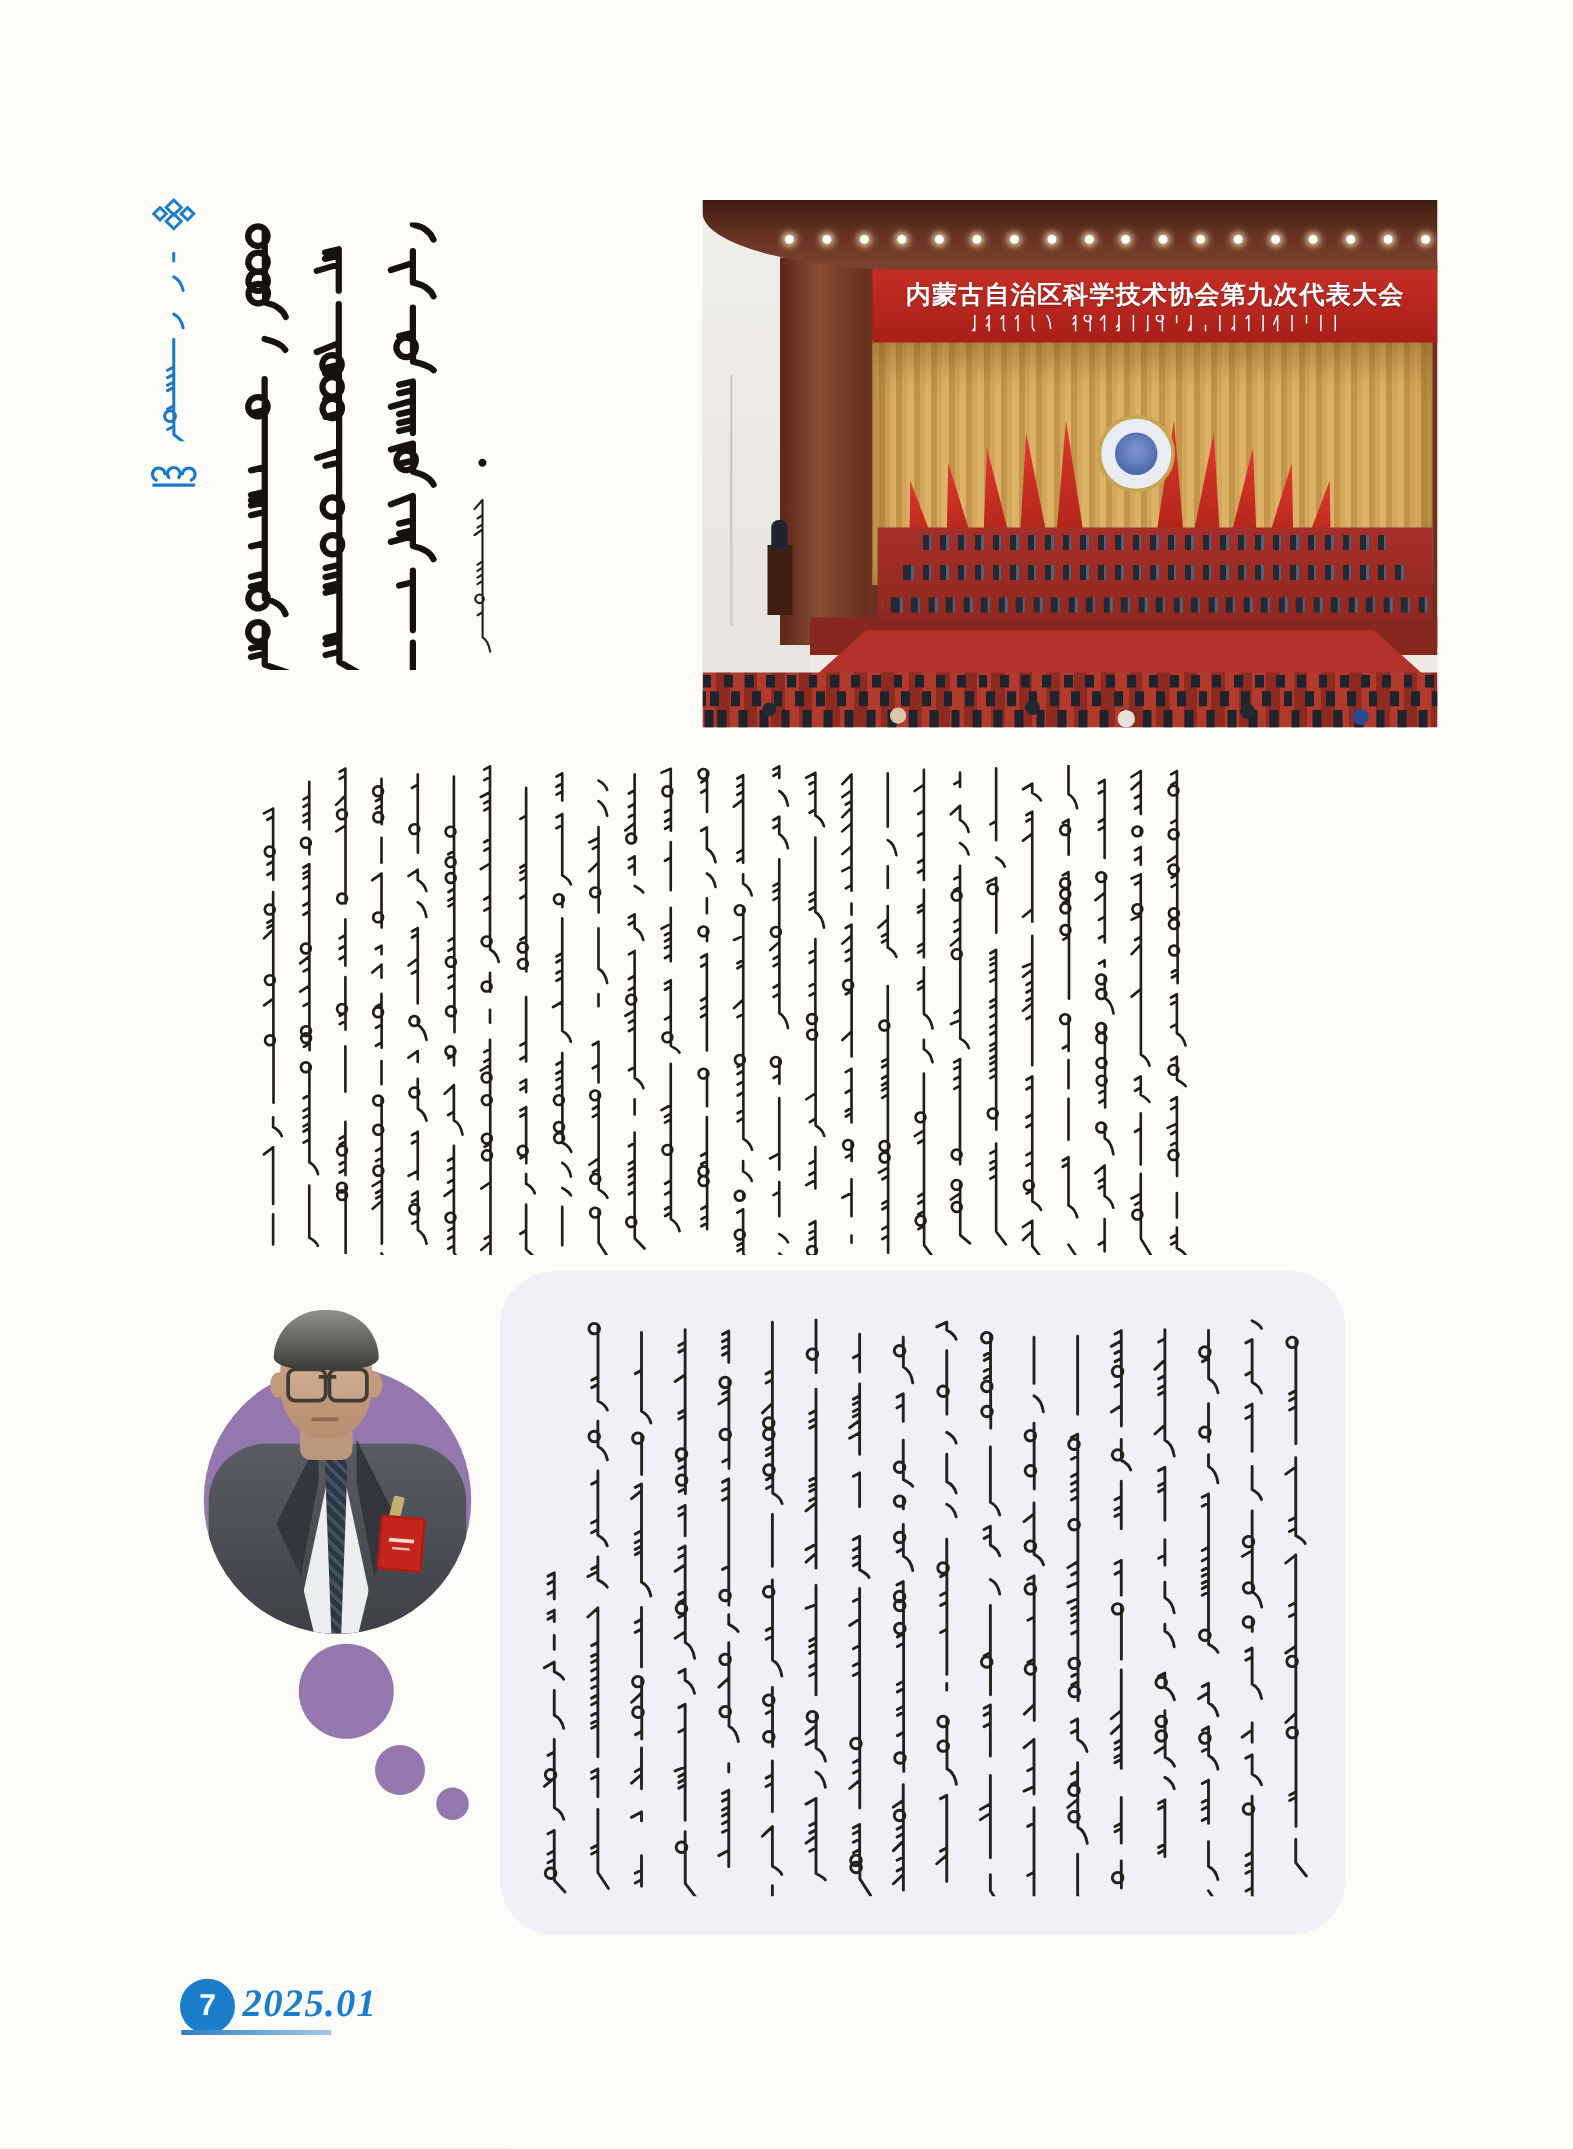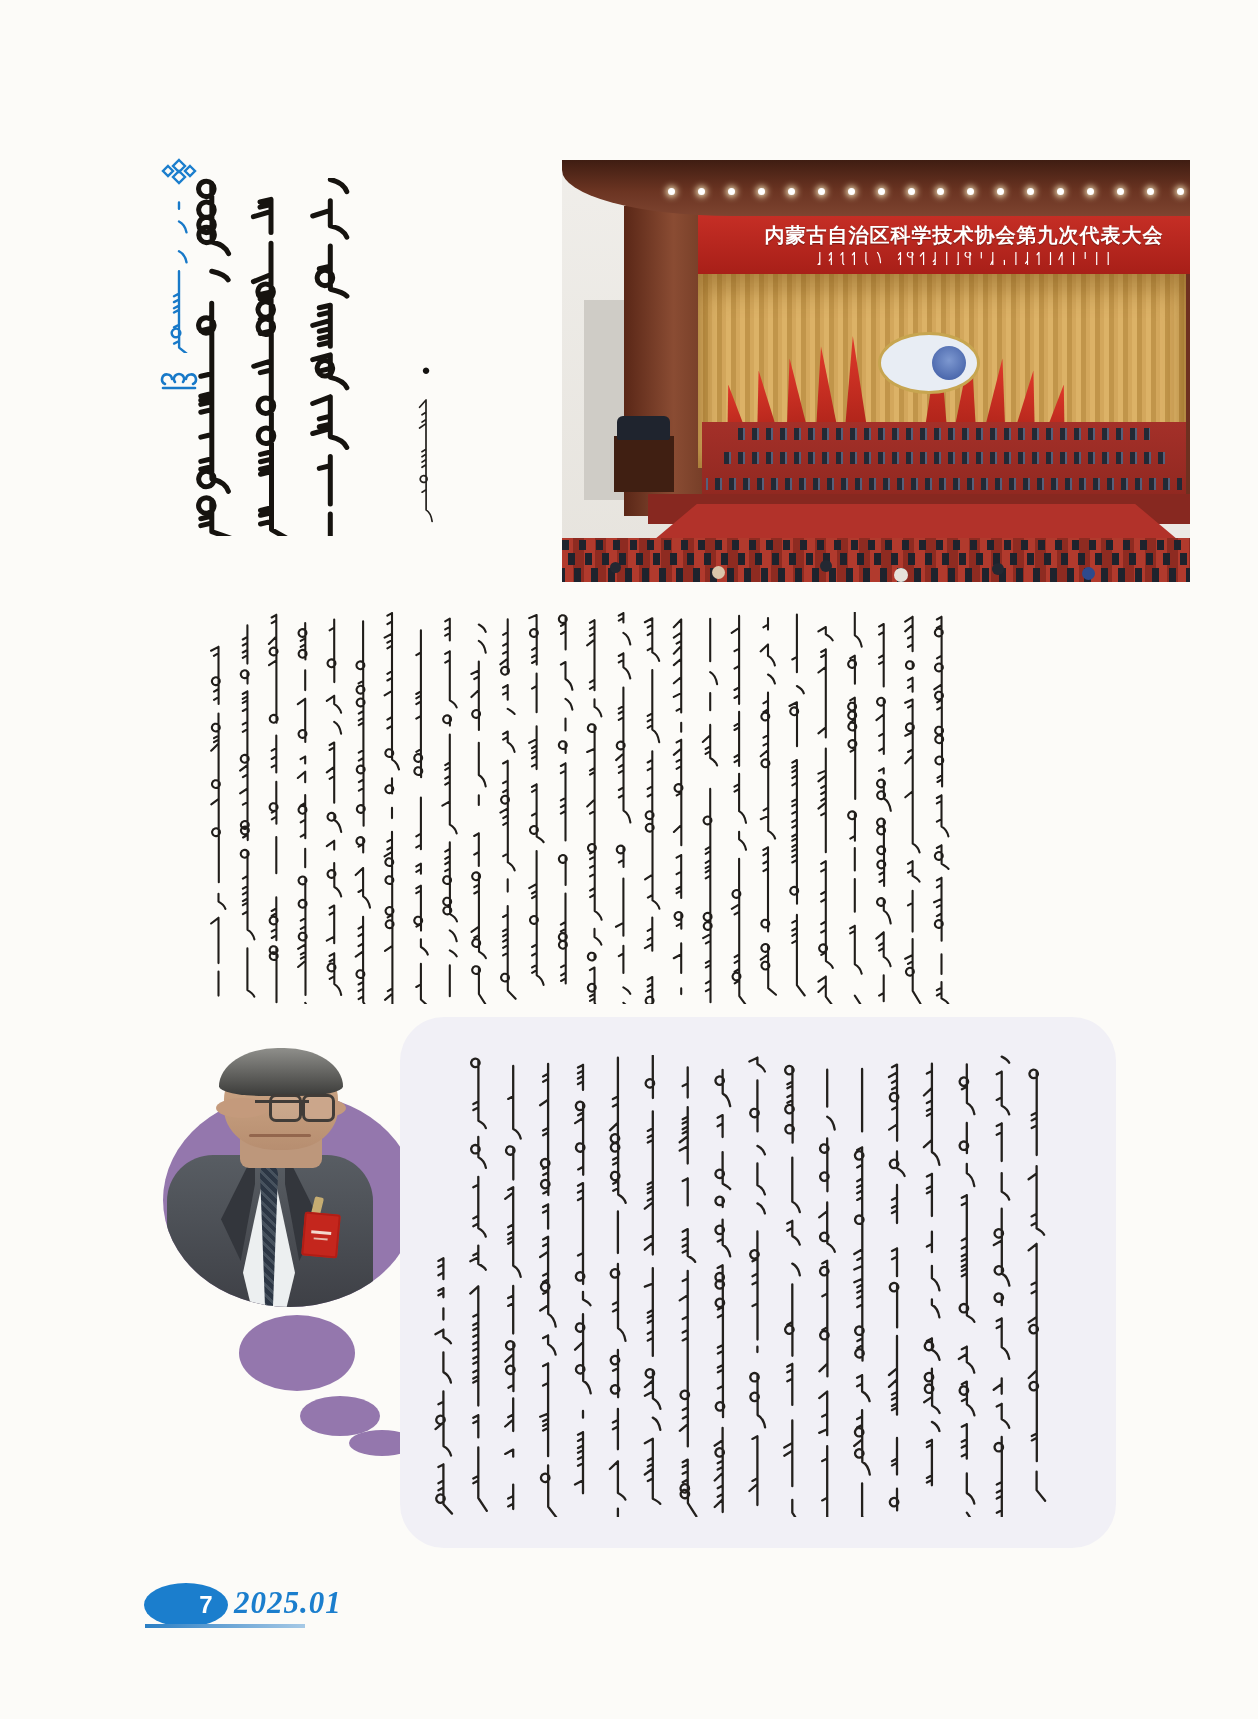--- a/index.html
+++ b/index.html
@@ -1,17 +1,17 @@
 <!DOCTYPE html>
 <html><head>
 <meta charset="utf-8">
 <style>
   html,body{margin:0;padding:0;background:#e8e8e8;font-family:"Liberation Sans",sans-serif;}
   .canvas{position:relative;width:1258px;height:1719px;margin:0 auto;background:#fcfbf8;overflow:hidden;}
-  .abs{position:absolute;padding-left:40px;}
+  .abs{position:absolute;}
   .mscript{position:absolute;}
   .mscript svg{display:block;}
   
   .masthead{left:114px;top:158px;width:50px;height:232px;display:flex;flex-direction:column;align-items:center;justify-content:space-between;}
   
   .headline{left:182px;top:178px;width:178px;height:358px;}
   .byline{left:374px;top:362px;width:24px;height:178px;display:flex;flex-direction:column;align-items:center;}
   .byline .bullet{font-size:15px;line-height:1;color:#141210;margin-bottom:6px;}
   
   .photo{left:562px;top:160px;width:588px;height:422px;background:#ece9e4;overflow:hidden;}

